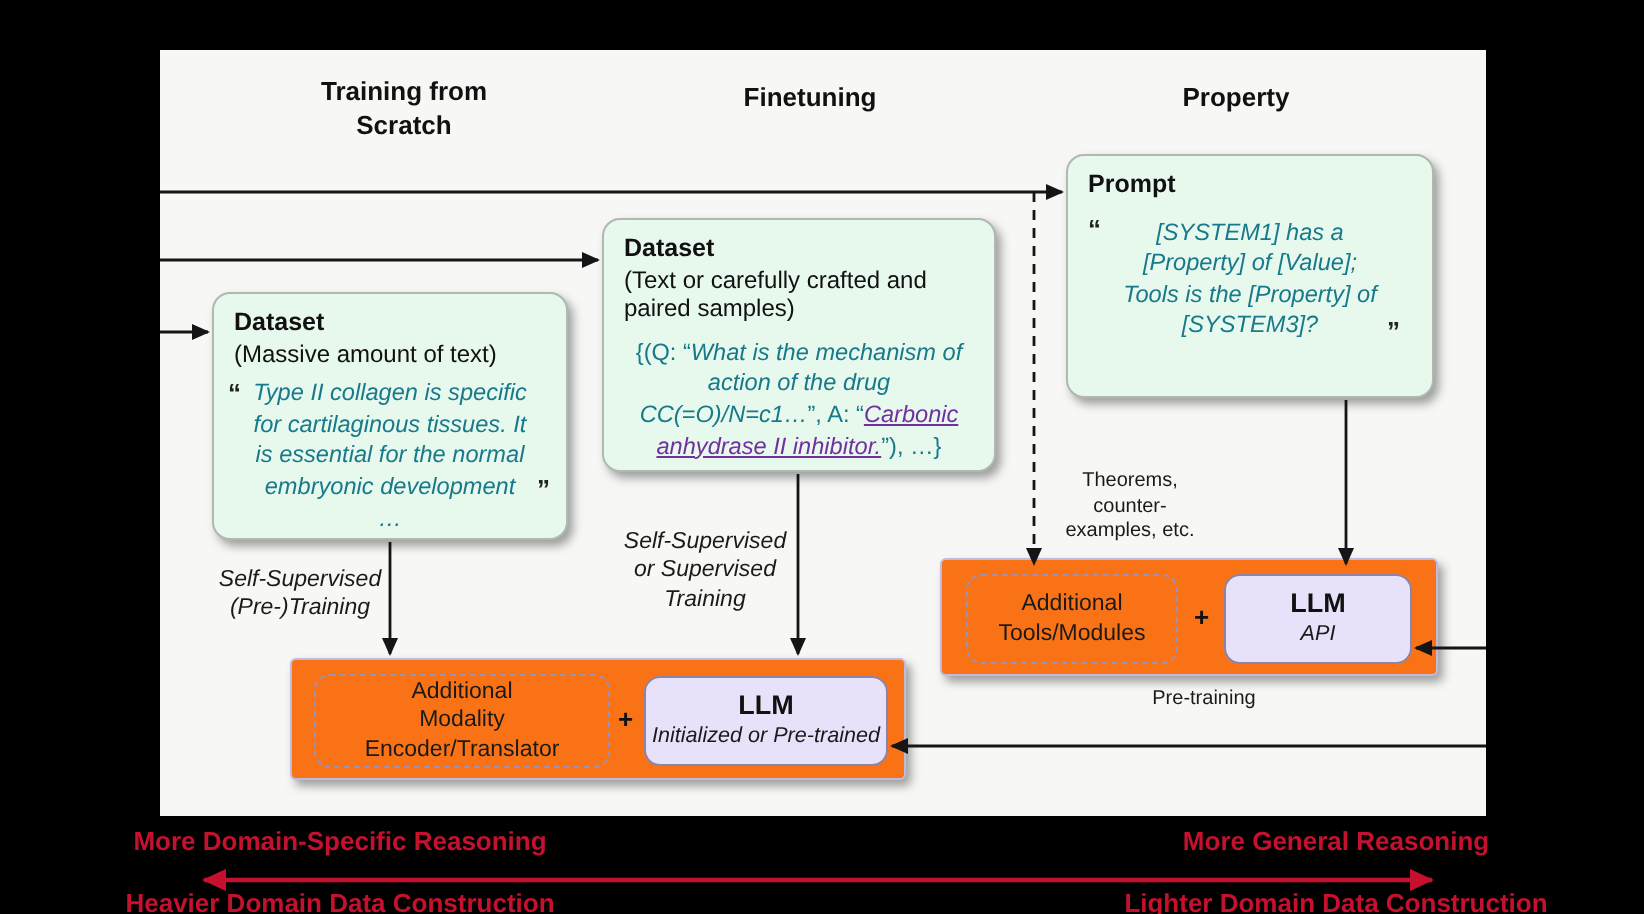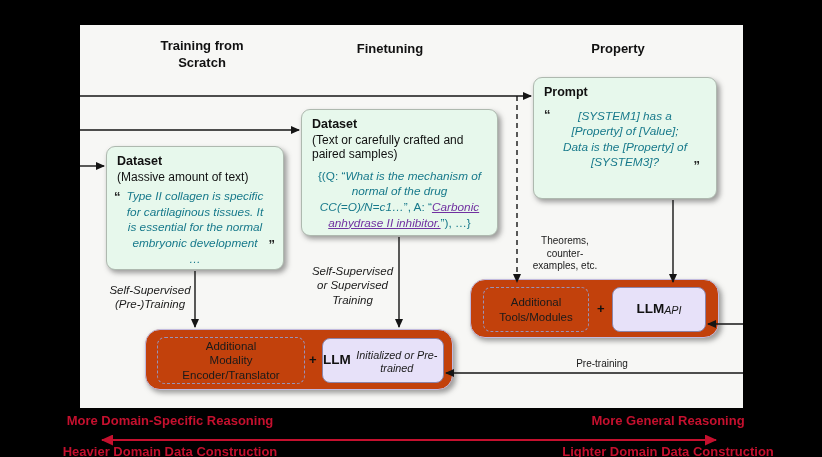--- a/index.html
+++ b/index.html
@@ -13,93 +13,93 @@
   .gtitle{font-weight:bold;font-size:12.5px;line-height:1.25;}
   .gsub{font-size:12px;line-height:1.22;}
   .qwrap{position:relative;margin-top:5px;}
   .qline{font-size:11.8px;font-style:italic;color:#17798b;text-align:center;
          line-height:1.32;white-space:nowrap;}
   .qmark{position:absolute;font-weight:bold;font-size:13px;color:#222;}
   .qa{font-size:11.8px;text-align:center;line-height:1.32;margin-top:7px;}
   .teal{color:#17798b;}
   .teal-i{color:#17798b;font-style:italic;}
   .purple-i{color:#7030a0;font-style:italic;text-decoration:underline;}
-  .pbox{position:absolute;background:#c2410c;border:1px solid #c2bade;border-radius:15px;
+  .pbox{position:absolute;background:#f97316;border:1px solid #c2bade;border-radius:3px;
         box-shadow:2.5px 3px 5px rgba(70,70,70,.5);box-sizing:border-box;}
   .dashbox{position:absolute;border:1.4px dashed #9992b8;border-radius:8px;box-sizing:border-box;
            display:flex;flex-direction:column;align-items:center;justify-content:center;
            font-size:11.5px;line-height:1.25;text-align:center;color:#1a1a1a;}
   .solidbox{position:absolute;background:#e7e1f9;border:1px solid #8b84aa;border-radius:8px;
-            box-sizing:border-box;display:flex;flex-direction:row;align-items:center;
+            box-sizing:border-box;display:flex;flex-direction:column;align-items:center;
             justify-content:center;text-align:center;}
   .llm-t{font-weight:bold;font-size:13.5px;line-height:1.1;color:#111;}
   .llm-s{font-style:italic;font-size:10.8px;line-height:1.2;color:#1a1a1a;margin-top:2px;}
   .plus{position:absolute;font-weight:bold;font-size:13px;color:#111;}
   .lbl-i{font-style:italic;font-size:11.5px;text-align:center;line-height:1.25;color:#1a1a1a;}
   .lbl{font-size:10px;text-align:center;line-height:1.25;color:#1a1a1a;}
   .red{color:#c5102e;font-weight:bold;font-size:13px;text-align:center;line-height:1.15;}
   svg.overlay{position:absolute;left:0;top:0;pointer-events:none;}
 </style>
 </head>
 <body>
 
 <div id="stage">
   <div id="canvas"></div>
 
   <div class="abs hdr" style="left:150px;top:17px;width:104px;">Training from Scratch</div>
-  <div class="abs hdr" style="left:340px;top:20px;width:100px;">Finetuning</div>
+  <div class="abs hdr" style="left:355px;top:20px;width:100px;">Finetuning</div>
   <div class="abs hdr" style="left:568px;top:20px;width:100px;">Property</div>
 
   <div class="gbox" style="left:106px;top:125px;width:178px;height:124px;">
     <div class="gtitle">Dataset</div>
     <div class="gsub">(Massive amount of text)</div>
     <div class="qwrap" style="height:76px;">
       <span class="qmark" style="left:-3px;top:0;">“</span>
       <span class="qmark" style="right:-2px;bottom:13px;">”</span>
       <div class="qline">Type II collagen is specific</div>
       <div class="qline">for cartilaginous tissues. It</div>
       <div class="qline">is essential for the normal</div>
       <div class="qline">embryonic development</div>
       <div class="qline">…</div>
     </div>
   </div>
 
   <div class="gbox" style="left:301px;top:88px;width:197px;height:127px;">
     <div class="gtitle">Dataset</div>
     <div class="gsub">(Text or carefully crafted and paired samples)</div>
-    <div class="qa"><span class="teal">{(Q: “</span><span class="teal-i">What is the mechanism of normal of the drug CC(=O)/N=c1…</span><span class="teal">”, A: “</span><span class="purple-i">Carbonic anhydrase II inhibitor.</span><span class="teal">”), …}</span></div>
+    <div class="qa"><span class="teal">{(Q: “</span><span class="teal-i">What is the mechanism of action of the drug CC(=O)/N=c1…</span><span class="teal">”, A: “</span><span class="purple-i">Carbonic anhydrase II inhibitor.</span><span class="teal">”), …}</span></div>
   </div>
 
   <div class="gbox" style="left:533px;top:56px;width:184px;height:122px;">
     <div class="gtitle">Prompt</div>
     <div class="qwrap" style="height:64px;margin-top:8px;">
       <span class="qmark" style="left:0;top:-2px;">“</span>
       <span class="qmark" style="right:6px;bottom:0;">”</span>
       <div class="qline">[SYSTEM1] has a</div>
       <div class="qline">[Property] of [Value];</div>
-      <div class="qline">Data is the [Property] of</div>
+      <div class="qline">Tools is the [Property] of</div>
       <div class="qline">[SYSTEM3]?</div>
     </div>
   </div>
 
   <div class="abs lbl-i" style="left:95px;top:262px;width:110px;">
     <div>Self-Supervised</div>
     <div>(Pre-)Training</div>
   </div>
   <div class="abs lbl-i" style="left:300px;top:243px;width:105px;">
     <div>Self-Supervised</div>
     <div>or Supervised</div>
     <div>Training</div>
   </div>
   <div class="abs lbl" style="left:520px;top:214px;width:90px;">
     <div>Theorems,</div>
     <div>counter-</div>
     <div>examples, etc.</div>
   </div>
-  <div class="abs lbl" style="left:562px;top:337px;width:80px;">Pre-training</div>
+  <div class="abs lbl" style="left:562px;top:323px;width:80px;">Pre-training</div>
 
   <div class="pbox" style="left:145px;top:308px;width:308px;height:61px;">
     <div class="dashbox" style="left:11px;top:7px;width:148px;height:47px;">
       <div>Additional</div>
       <div>Modality</div>
       <div>Encoder/Translator</div>
     </div>
     <div class="plus" style="left:163px;top:22px;">+</div>
     <div class="solidbox" style="left:176px;top:8px;width:122px;height:45px;">
       <div class="llm-t">LLM</div>

